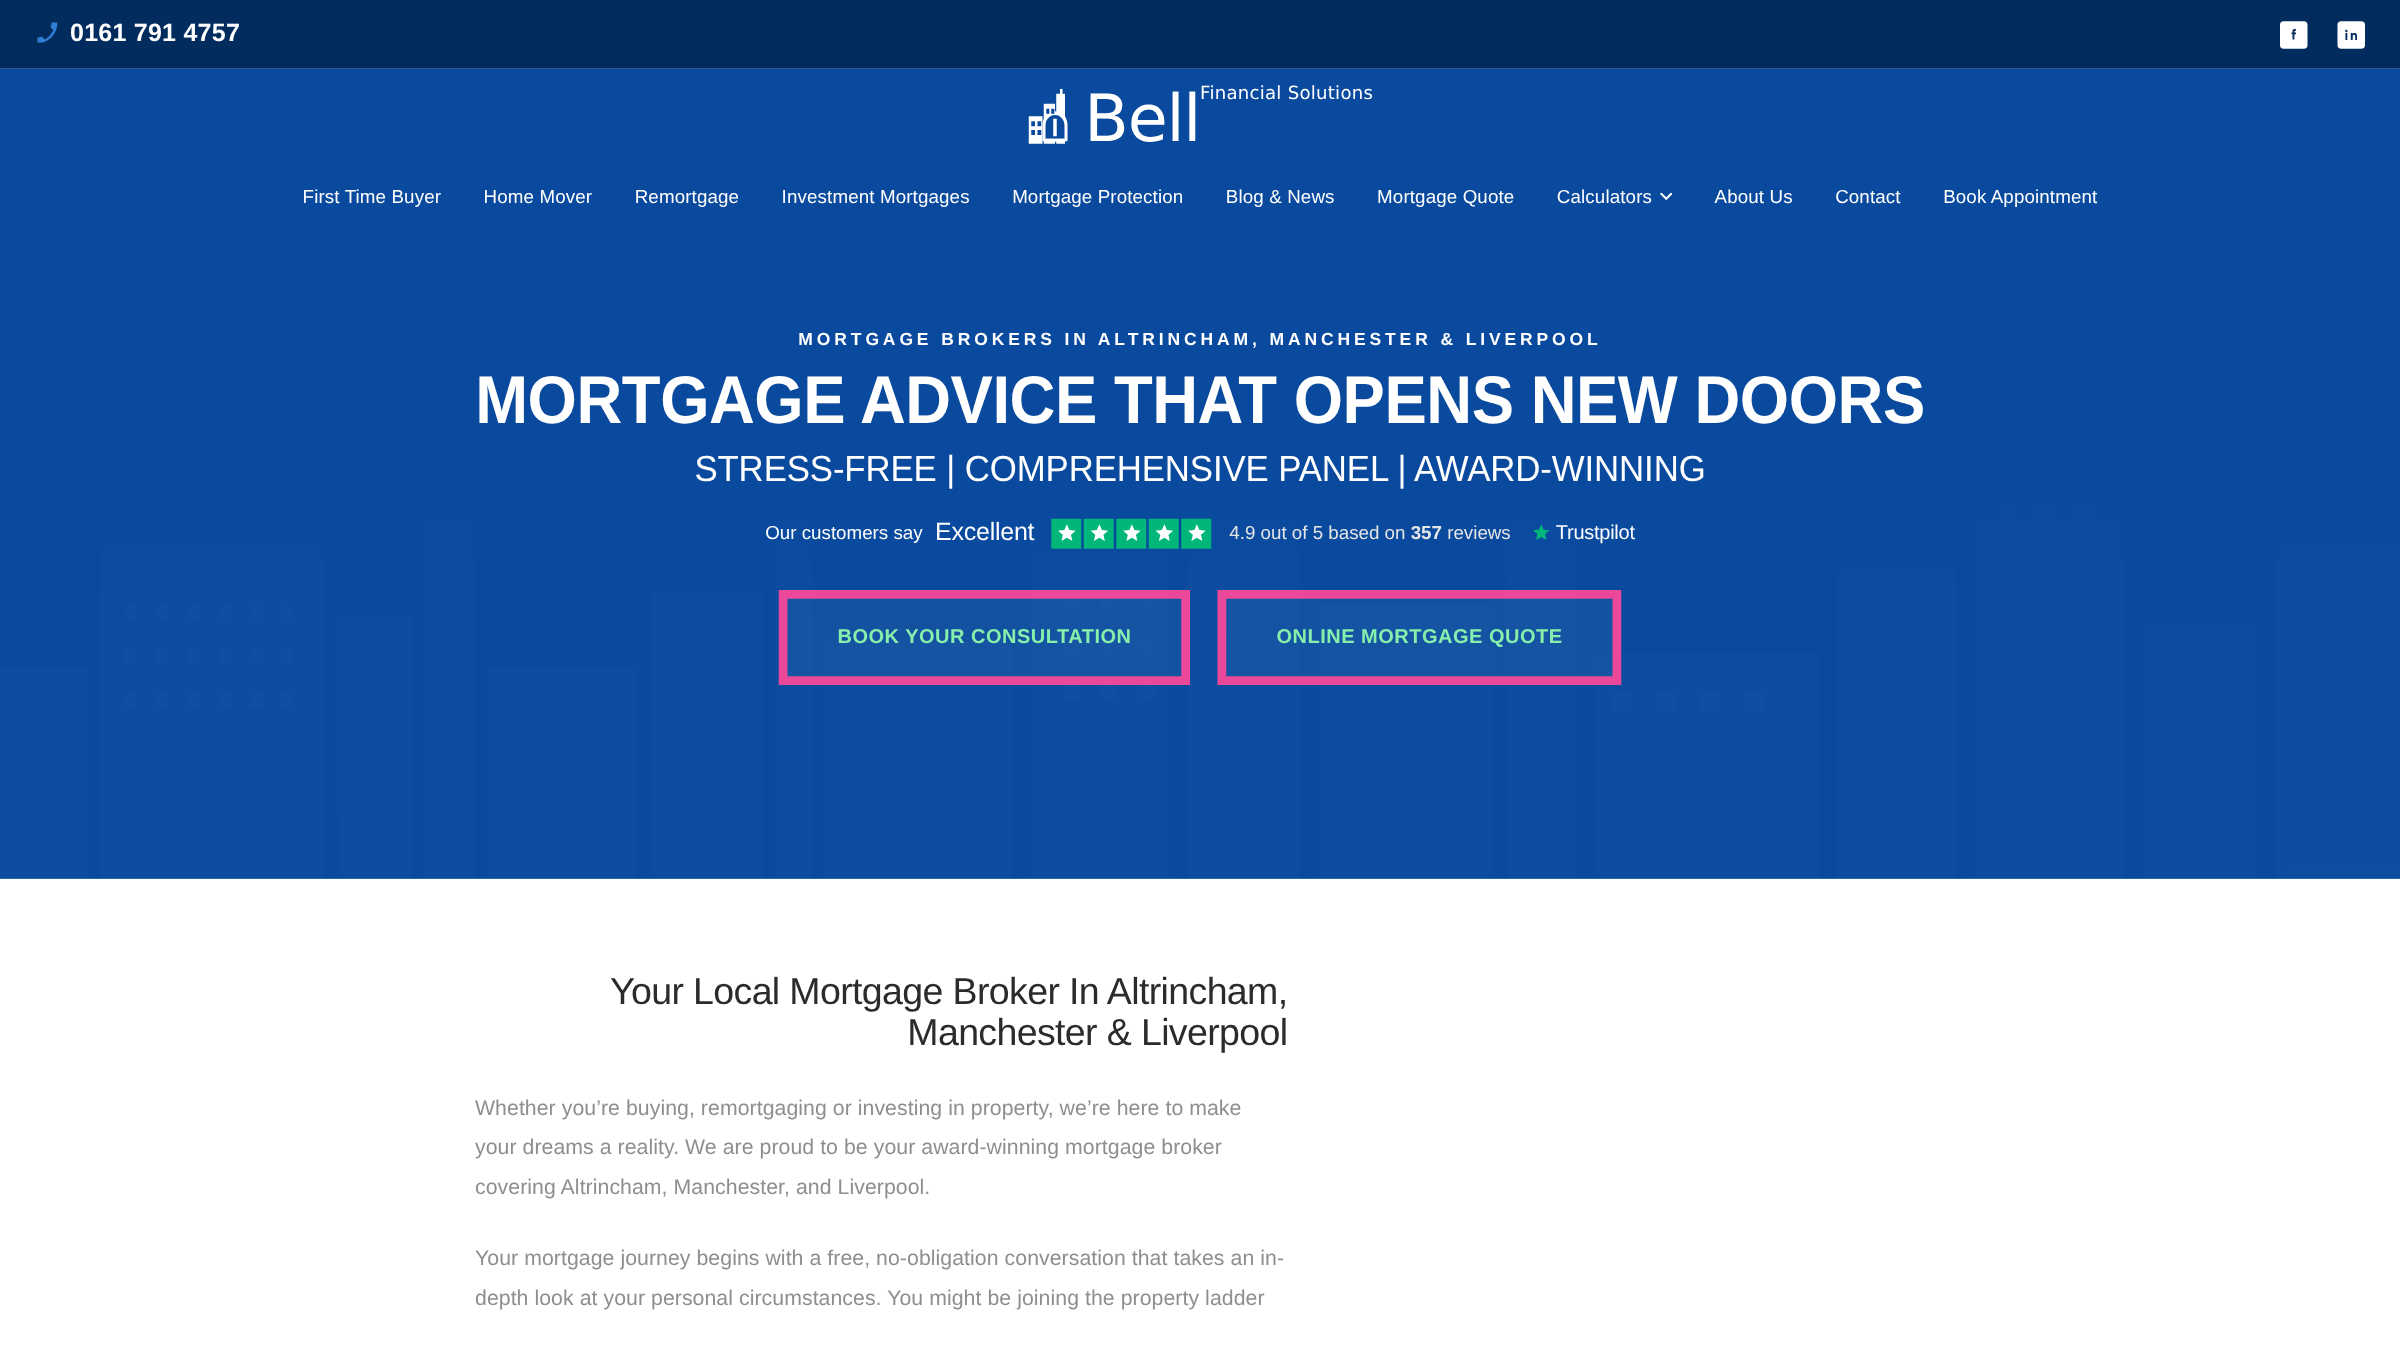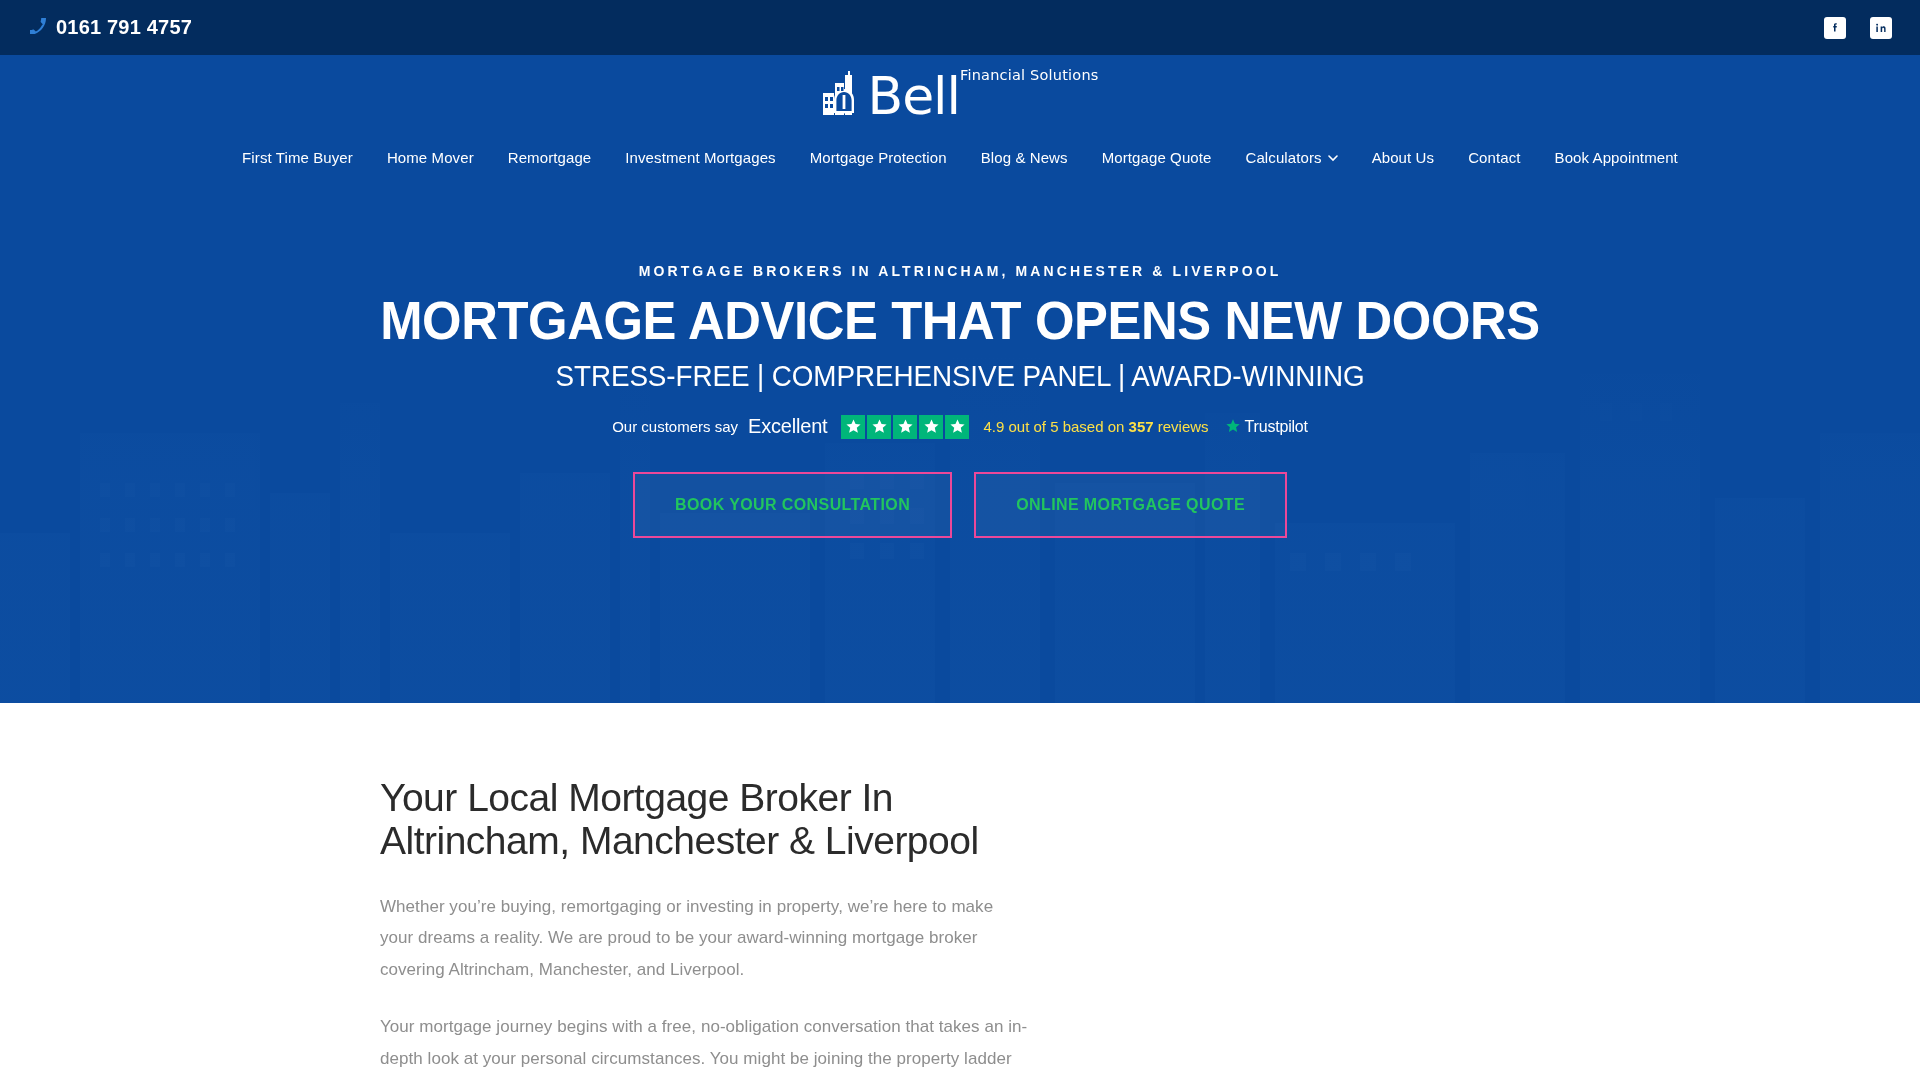--- a/index.html
+++ b/index.html
@@ -103,44 +103,45 @@
     gap:10px; margin-top:22px;
   }
   .tp-say { color:#ffffff; font-size:15px; }
   .tp-rating { color:#ffffff; font-size:20px; font-weight:400; letter-spacing:-.2px; }
   .tp-stars { display:flex; gap:2px; margin:0 4px; }
   .tp-star {
     width:24px; height:24px; background:#00b67a;
     display:flex; align-items:center; justify-content:center;
   }
   .tp-star svg { width:17px; height:17px; fill:#ffffff; display:block; }
-  .tp-count { color:#fde047; font-size:15px; }
+  .tp-count { color:#e5e5e5; font-size:15px; }
   .tp-count b { font-weight:700; }
   .tp-logo { display:flex; gap:4px; margin-left:6px; }
   .tp-logo svg { width:16px; height:16px; fill:#00b67a; display:block; }
   .tp-logo span { color:#ffffff; font-size:16px; letter-spacing:-.2px; }
 
   
   .cta-row { display:flex; justify-content:center; gap:22px; margin-top:33px; }
   .cta {
-    border:2px solid #ec4899;
+    border:7px solid #ec4899;
     background:rgba(255,255,255,.04);
-    color:#22c55e;
+    color:#86efac;
     font-size:16px; font-weight:700; letter-spacing:.4px;
     padding:22px 40px; min-width:272px; text-align:center;
     cursor:pointer;
   }
 
   
   .content { padding:74px 0 0 0; background:#ffffff; }
   .content-inner { width:1160px; margin:0 auto; display:flex; gap:60px; }
   .col-left { width:650px; }
   .sec-title {
-    font-size:39px; line-height:1.1; color:#2b2b2b; font-weight:400;
+    font-size:30px; line-height:1.1; color:#2b2b2b; font-weight:400;
     letter-spacing:-.5px;
+    text-align:right;
   }
   .sec-p {
     color:#8e8e8e; font-size:17px; line-height:1.85; margin-top:28px;
     letter-spacing:.05px;
   }
   .sec-p + .sec-p { margin-top:26px; }
 </style>
 </head>
 <body>
 

